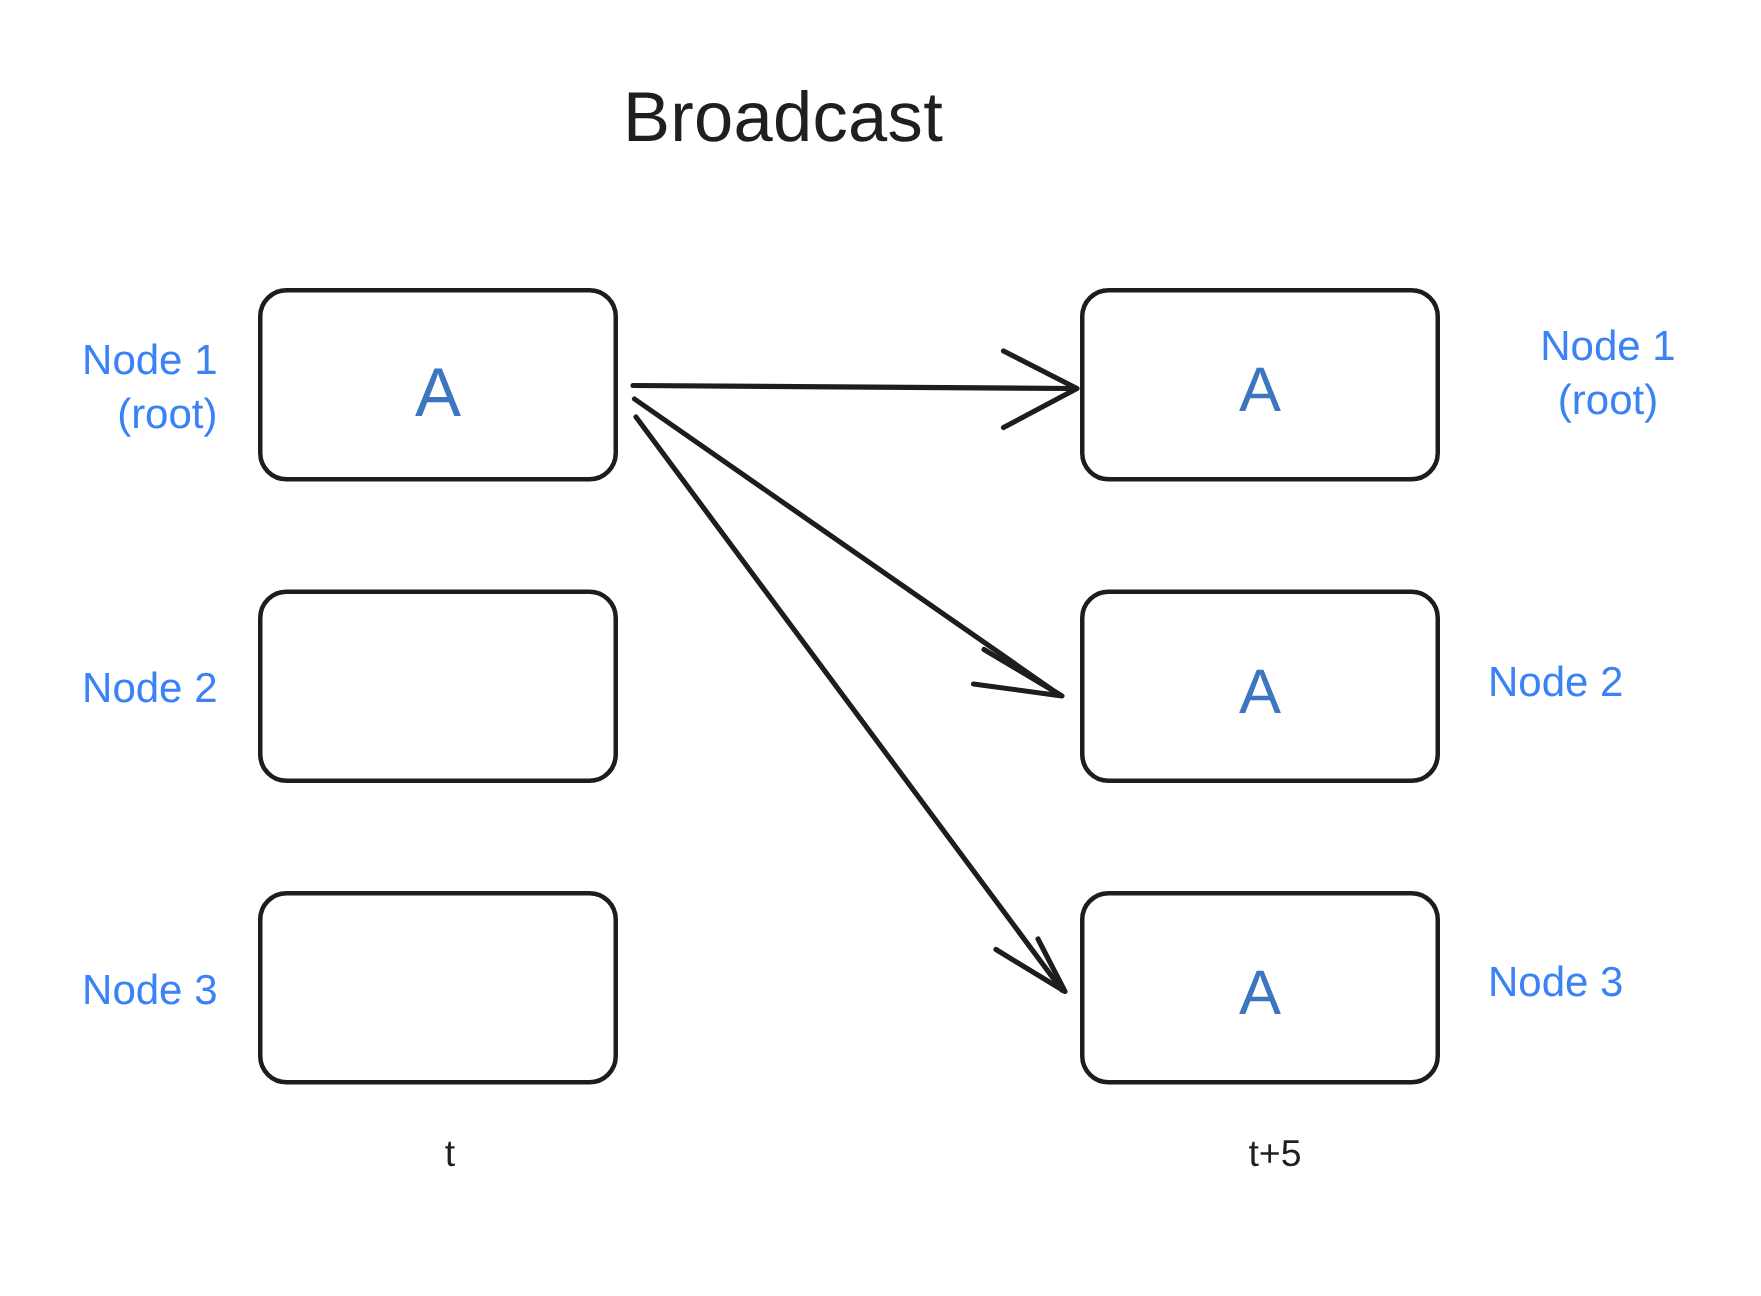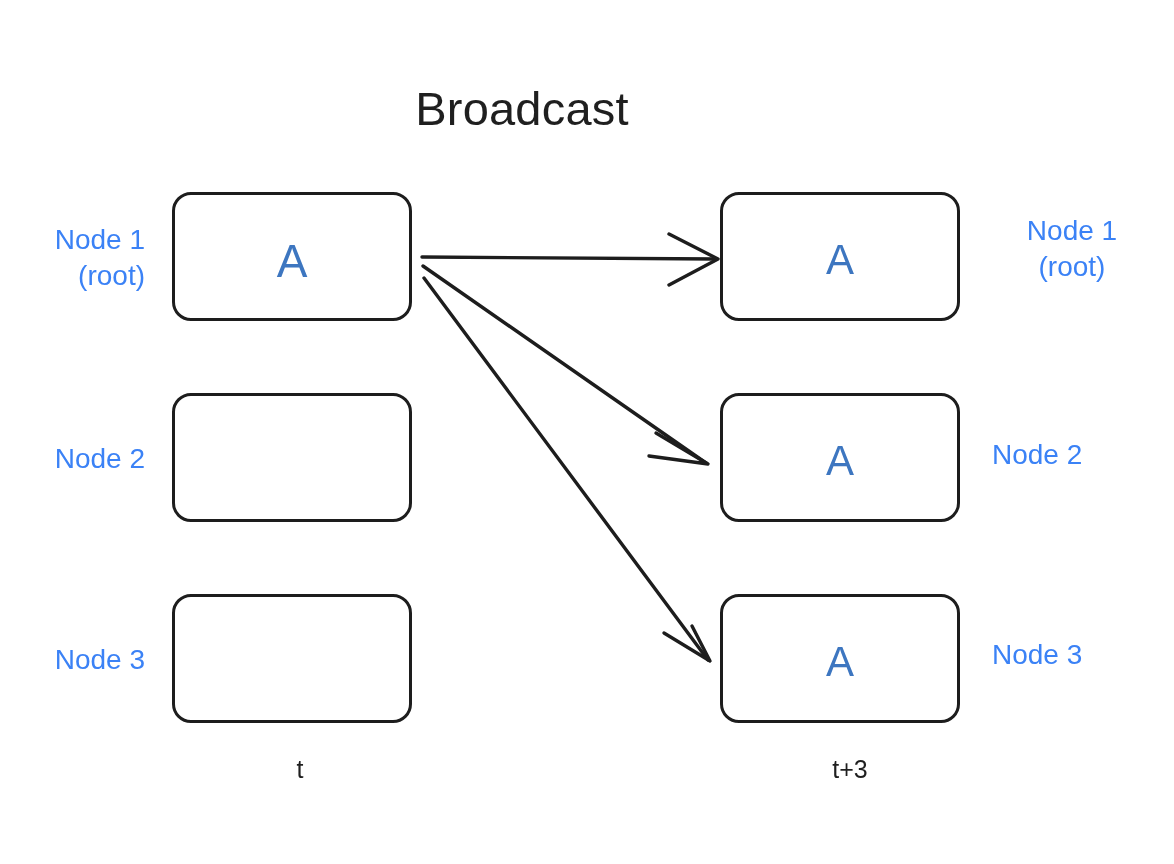--- a/index.html
+++ b/index.html
@@ -23,21 +23,20 @@
     position: absolute;
     left: 0;
     top: 52px;
     width: 1044px;
     text-align: center;
     font-size: 47px;
     font-weight: 400;
     color: #1f1f1f;
     letter-spacing: 0.2px;
     line-height: 1.1;
-    margin-top: 31px;
   }
   .node-box {
     position: absolute;
     box-sizing: border-box;
     border: 3.2px solid #1d1d1d;
     border-radius: 19px;
     background: #ffffff;
     display: flex;
     align-items: center;
     justify-content: center;
@@ -130,21 +129,21 @@
   </div>
 
   <div class="side-label right" style="left:992px; top:437px; width:160px;">Node 2</div>
 
   <div class="node-box right" style="left:720px; top:594px; width:240px; height:129px;">
     <span class="payload">A</span>
   </div>
 
   <div class="side-label right" style="left:992px; top:637px; width:160px;">Node 3</div>
 
-  <div class="time-label" style="left:790px; top:757px; width:120px;">t+3</div>
+  <div class="time-label" style="left:790px; top:757px; width:120px;">t+5</div>
 
   <svg id="arrow-layer" viewBox="0 0 1174 864">
 
     <g>
       <line x1="422" y1="257" x2="716" y2="259"></line>
       <polyline points="669,234 718,259 669,285"></polyline>
     </g>
 
     <g>
       <line x1="423" y1="266" x2="706" y2="463"></line>

